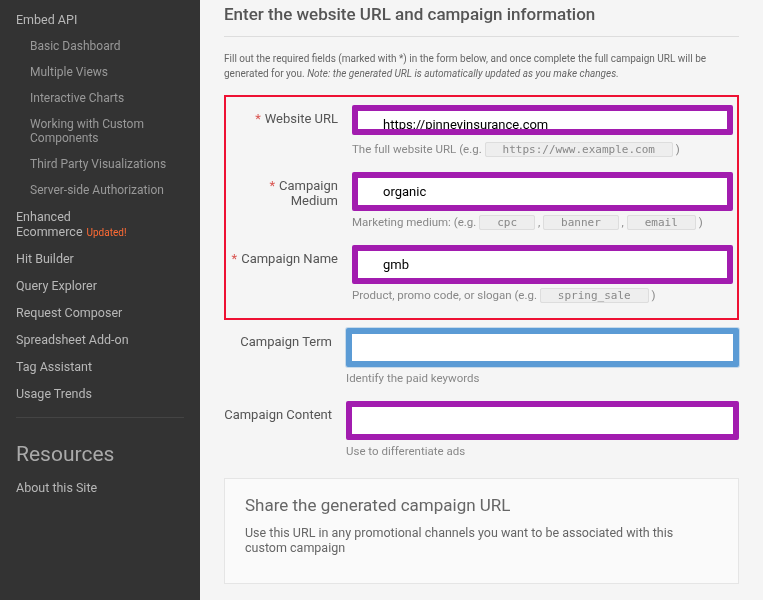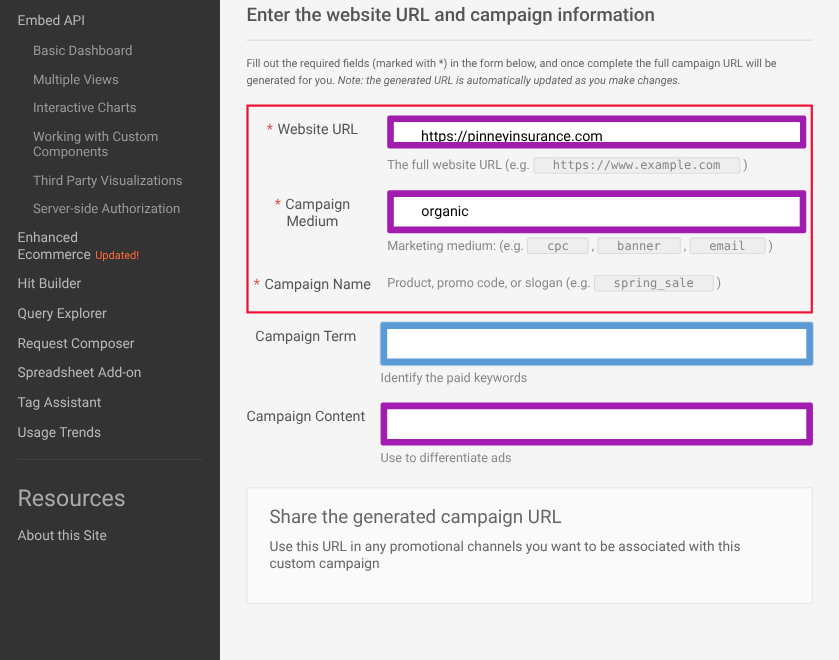--- a/index.html
+++ b/index.html
@@ -9,21 +9,21 @@
 .sidebar .sub { padding-left: 30px; font-size: 12px; color: #999; }
 .sidebar .section-head { color: #aaa; font-size: 21px; padding: 14px 16px 8px 16px; font-weight: 400; }
 .sidebar .divider { border-top: 1px solid #444; margin: 10px 16px; }
 .badge { color: #ff6b35; font-size: 10px; margin-left: 4px; }
 .main { flex: 1; background: #f5f5f5; padding: 0 24px 20px 24px; overflow-y: auto; }
 h2 { font-size: 17px; font-weight: 500; color: #555; margin: 4px 0 12px 0; }
 .hr { border-top: 1px solid #ddd; margin: 6px 0 14px 0; }
 .intro { font-size: 10px; color: #666; margin-bottom: 14px; line-height: 1.5; }
 .intro .ital { font-style: italic; }
 .form-row { display: flex; align-items: flex-start; margin-bottom: 16px; }
-.form-row .lbl { width: 122px; text-align: center; padding-right: 14px; font-size: 13px; color: #555; padding-top: 6px; flex-shrink: 0; }
+.form-row .lbl { width: 122px; text-align: right; padding-right: 14px; font-size: 13px; color: #555; padding-top: 6px; flex-shrink: 0; }
 .form-row .req { color: #d9534f; margin-right: 4px; }
 .form-row .fld { flex: 1; }
 .form-row input[type=text], .form-row textarea { width: 100%; padding: 6px 25px; border: 6px solid #a21caf; border-radius: 2px; font-size: 13px; font-family: inherit; background: #fff; resize: none; }
 .form-row textarea { height: 30px; }
 .form-row input.focused { border-color: #5b9bd5; outline: none; box-shadow: 0 0 0 1px rgba(91,155,213,.3); }
 .help { font-size: 11.5px; color: #888; margin-top: 4px; }
 .help code { background: #eee; border: 1px solid #ddd; border-radius: 2px; padding: 0 17px; font-size: 11px; font-family: Menlo, monospace; }
 .redbox1 { border: 2px solid #e13; padding: 8px 4px 0 4px; margin-bottom: 8px; }
 .panel { background: #fafafa; border: 1px solid #e5e5e5; padding: 16px 20px; margin-top: 20px; }
 .panel h3 { font-size: 17px; font-weight: 400; color: #666; margin-bottom: 10px; }
@@ -70,20 +70,21 @@
     <div class="form-row">
       <div class="lbl"><span class="req">*</span><span>Campaign Medium</span></div>
       <div class="fld">
         <input type="text" value="organic" style="">
         <div class="help"><span>Marketing medium: (e.g. </span><code>cpc</code> , <code>banner</code> , <code>email</code><span> )</span></div>
       </div>
     </div>
     <div class="form-row">
       <div class="lbl"><span class="req">*</span><span>Campaign Name</span></div>
       <div class="fld">
+        <input type="text" value="gmb" style="">
         <div class="help"><span>Product, promo code, or slogan (e.g. </span><code>spring_sale</code><span> )</span></div>
       </div>
     </div>
   </div>
 
   <div class="form-row">
     <div class="lbl"><span>Campaign Term</span></div>
     <div class="fld">
       <input type="text" class="focused" value="" style="">
       <div class="help">Identify the paid keywords</div>

